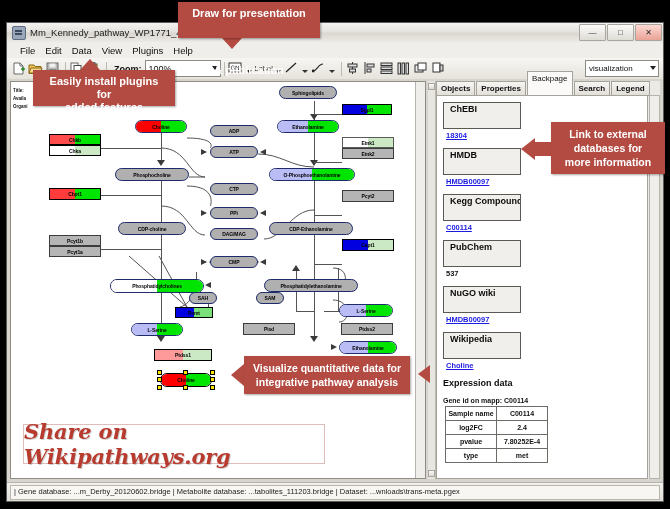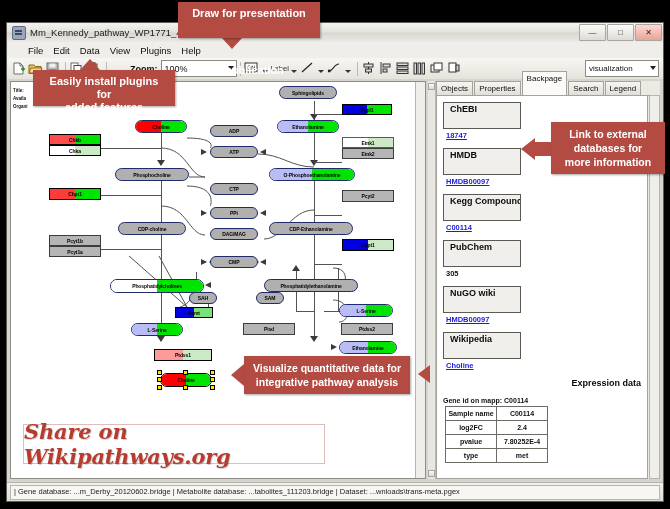--- a/index.html
+++ b/index.html
@@ -70,21 +70,21 @@
     text-align: center; font-size: 8px; color: #2a2a2a;
     line-height: 13px;
   }
   
   #menu-bar {
     position: absolute;
     left: 0; top: 19px; right: 0; height: 16px;
     background: #f0eeea;
     border-bottom: 1px solid #d6d3cc;
     display: flex; align-items: center;
-    padding-left: 16px;
+    padding-left: 8px;
   }
   #menu-bar .mi {
     font-size: 9.5px; color: #101010; padding: 0 5px;
     line-height: 15px; white-space: nowrap;
   }
   
   #toolbar {
     position: absolute;
     left: 0; top: 35px; right: 0; height: 21px;
     background: linear-gradient(to bottom,#f7f6f3,#e6e3dc);
@@ -94,21 +94,21 @@
   }
   .tb-ico {
     width: 15px; height: 15px; margin-right: 2px;
     position: relative; flex: none;
   }
   .tb-ico svg { display:block; }
   .tb-sep {
     width: 1px; height: 14px; background: #bdbab2;
     margin: 0 3px; flex: none;
   }
-  #zoom-label { font-size: 9px; color: #111; margin: 0 3px 0 20px; font-weight: bold;}
+  #zoom-label { font-size: 9px; color: #111; margin: 0 3px 0 4px; font-weight: bold;}
   #zoom-combo {
     width: 74px; height: 15px;
     background: #fff; border: 1px solid #8d8a84;
     font-size: 9px; color: #111;
     display: flex; align-items: center; position: relative;
     flex: none;
   }
   #zoom-combo .val { padding-left: 3px; }
   .combo-arrow {
     position: absolute; right: 2px; top: 5px;
@@ -171,20 +171,21 @@
   }
   .tab {
     font-size: 8px; color: #111;
     padding: 1px 4px 1px 4px;
     background: linear-gradient(to bottom,#f6f5f2,#e2dfd8);
     border: 1px solid #a5a29b;
     border-bottom: none;
     margin-right: 1px;
     line-height: 11px;
     white-space: nowrap;
+    font-weight: bold;
   }
   .tab.active {
     background: #fbfaf8;
     position: relative; top: 1px;
     padding-bottom: 12px;
     font-weight: normal;
     text-align: center;
   }
   #backpage {
     position: absolute; left: 8px; top: 14px; right: 12px; bottom: 0;
@@ -216,21 +217,20 @@
     margin: 0 0 8px 3px;
     display: block;
   }
   .db-plain {
     font-size: 7.5px; color: #111; font-weight: bold;
     margin: 0 0 8px 3px; display: block;
   }
   #expr-title {
     font-size: 9px; font-weight: bold; color: #0b0b0b;
     margin: 1px 0 9px 0;
-    text-align: right;
   }
   #gene-id-line {
     font-size: 7px; font-weight: bold; color: #111;
     margin-bottom: 2px;
   }
   #expr-table {
     border-collapse: collapse;
     border: 1px solid #6e6b66;
     margin-left: 2px;
   }
@@ -765,30 +765,30 @@
           <div class="tab">Objects</div>
           <div class="tab">Properties</div>
           <div class="tab active">Backpage</div>
           <div class="tab">Search</div>
           <div class="tab">Legend</div>
         </div>
 
         <div id="backpage">
 
           <div class="db-box">ChEBI</div>
-          <a class="db-link" href="#">18747</a>
+          <a class="db-link" href="#">18304</a>
 
           <div class="db-box">HMDB</div>
           <a class="db-link" href="#">HMDB00097</a>
 
           <div class="db-box">Kegg Compound</div>
           <a class="db-link" href="#">C00114</a>
 
           <div class="db-box">PubChem</div>
-          <span class="db-plain">305</span>
+          <span class="db-plain">537</span>
 
           <div class="db-box">NuGO wiki</div>
           <a class="db-link" href="#">HMDB00097</a>
 
           <div class="db-box">Wikipedia</div>
           <a class="db-link" href="#">Choline</a>
 
           <div id="expr-title">Expression data</div>
           <div id="gene-id-line">Gene id on mapp: C00114</div>
 

